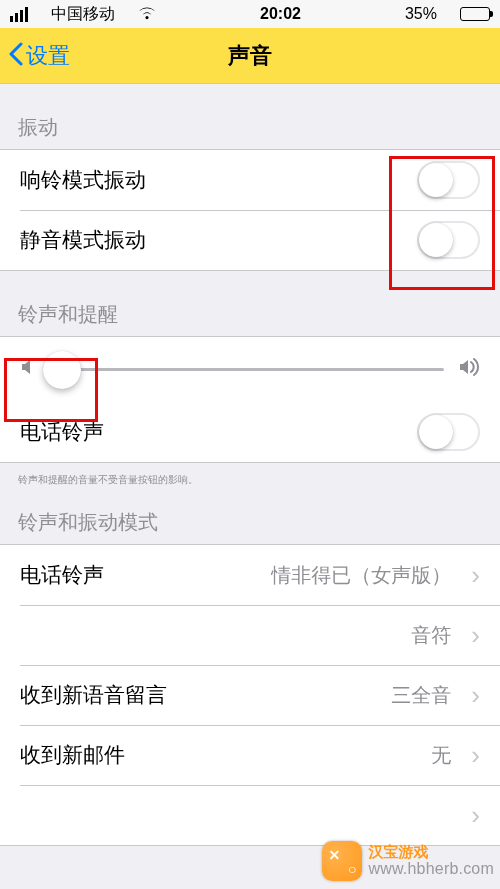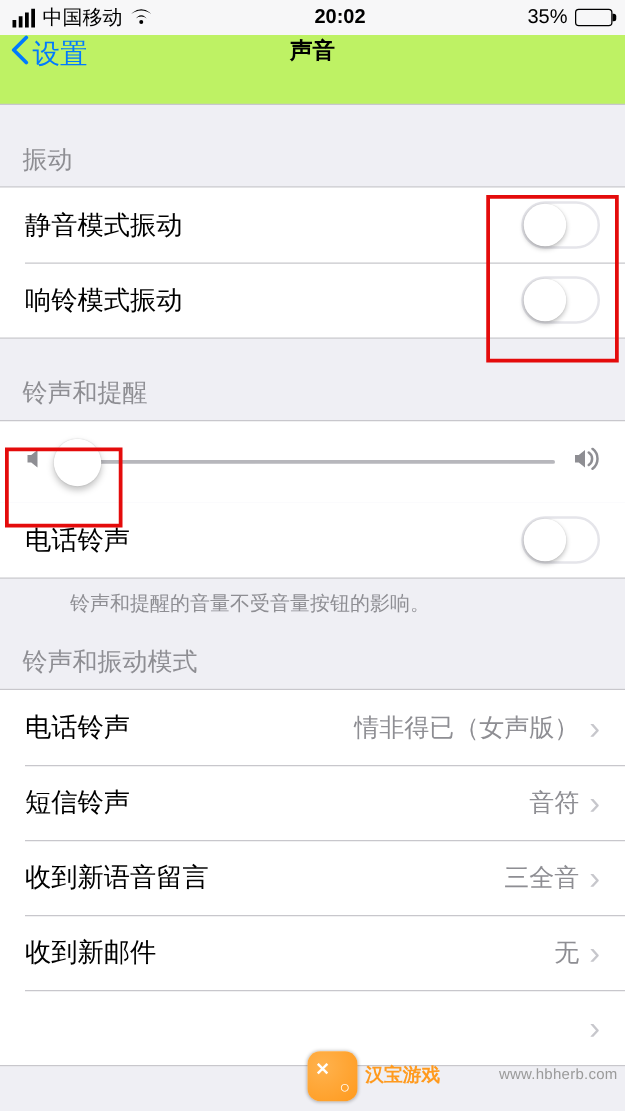--- a/index.html
+++ b/index.html
@@ -17,21 +17,21 @@
   .status-bar {
     height: 28px;
     padding: 0 10px;
     display: flex;
     align-items: center;
     justify-content: space-between;
     background: #f7f7f8;
     font-size: 16px;
     font-weight: 500;
   }
-  .status-left, .status-right { display: flex; align-items: center; gap: 6px; }
+  .status-left, .status-right { display: flex; align-items: center; gap: 23px; }
   .signal-bars { display: flex; align-items: flex-end; gap: 2px; }
   .signal-bars span {
     display: inline-block; width: 3px; background: #000;
   }
   .signal-bars span:nth-child(1){height:6px}
   .signal-bars span:nth-child(2){height:9px}
   .signal-bars span:nth-child(3){height:12px}
   .signal-bars span:nth-child(4){height:15px}
   .wifi-icon { font-size: 18px; line-height: 1; }
   .battery {
@@ -42,49 +42,48 @@
     content:""; position:absolute; right:-4px; top:3px; width:3px; height:6px;
     background:#000; border-radius:0 2px 2px 0;
   }
   .battery .fill {
     height:100%; background:#000; border-radius:1px;
   }
 
   
   .nav-bar {
     height: 56px;
-    background: #bef264;
+    background: #fde047;
     border-bottom: 1px solid #c8c7cc;
     display: flex;
-    align-items: flex-start;
+    align-items: center;
     position: relative;
   }
   .back {
     display: flex; align-items: center; gap: 2px;
     color: #007aff; font-size: 22px; padding-left: 8px;
     cursor: pointer;
   }
   .back .chev { font-size: 30px; line-height: 1; font-weight: 300; }
   .nav-title {
     position: absolute; left: 0; right: 0; text-align: center;
-    font-size: 18px; font-weight: 600; pointer-events: none;
+    font-size: 22px; font-weight: 600; pointer-events: none;
   }
 
   
   .section-header {
     padding: 30px 18px 8px 18px;
     font-size: 20px;
     color: #8e8e93;
   }
   .section-header.tight-top { padding-top: 22px; }
   .section-footer {
     padding: 10px 6px 0 18px;
-    font-size: 16px;
+    font-size: 10px;
     color: #8e8e93;
-    margin-left: 38px;
   }
 
   
   .group {
     background: #fff;
     border-top: 1px solid #c8c7cc;
     border-bottom: 1px solid #c8c7cc;
   }
   .cell {
     min-height: 60px;
@@ -93,21 +92,21 @@
     align-items: center;
     position: relative;
     font-size: 21px;
   }
   .cell + .cell::before {
     content:""; position:absolute; left:20px; right:0; top:0;
     border-top:1px solid #c8c7cc;
   }
   .cell .label { flex: 0 0 auto; }
   .cell .spacer { flex: 1 1 auto; }
-  .cell .value { color:#8e8e93; font-size:20px; margin-right:8px; }
+  .cell .value { color:#8e8e93; font-size:20px; margin-right:20px; }
   .chevron {
     color:#c7c7cc; font-size: 26px; line-height: 1;
   }
 
   
   .toggle {
     width: 63px; height: 38px; border-radius: 19px;
     background: #fff;
     border: 2px solid #e5e5ea;
     position: relative;
@@ -151,23 +150,23 @@
     width:40px; height:40px; border-radius:10px;
     background: radial-gradient(circle at 30% 30%, #ffb24d, #ff9a1e);
     box-shadow: 0 0 3px rgba(0,0,0,0.3);
     position:relative;
   }
   .wm-logo span{
     position:absolute; font-weight:900; color:#fff;
   }
   .wm-logo .x{ left:6px; top:6px; font-size:14px; }
   .wm-logo .o{ right:6px; bottom:4px; font-size:14px; }
-  .wm-text { display:flex; flex-direction:row; line-height:1.1; }
+  .wm-text { display:flex; flex-direction:column; line-height:1.1; }
   .wm-text .t1 { font-size:15px; font-weight:700; color:#ff9a1e; }
-  .wm-text .t2 { font-size:12px; color:#9a9a9a; letter-spacing:0.2px;margin-left:47px; }
+  .wm-text .t2 { font-size:16px; color:#9a9a9a; letter-spacing:0.2px; }
 </style>
 </head>
 <body>
 
 <div class="status-bar">
   <div class="status-left">
     <span class="signal-bars">
       <span></span>
         <span></span>
         <span></span>
@@ -197,28 +196,28 @@
         </svg>
     </span>
     <span>设置</span>
   </div>
   <div class="nav-title">声音</div>
 </div>
 
 <div class="section-header">振动</div>
 <div class="group">
   <div class="cell">
-    <span class="label">静音模式振动</span>
+    <span class="label">响铃模式振动</span>
     <span class="spacer"></span>
     <span class="toggle" role="switch" aria-checked="false">
         <span class="knob"></span>
       </span>
   </div>
   <div class="cell">
-    <span class="label">响铃模式振动</span>
+    <span class="label">静音模式振动</span>
     <span class="spacer"></span>
     <span class="toggle" role="switch" aria-checked="false">
         <span class="knob"></span>
       </span>
   </div>
 </div>
 
 <div class="section-header">铃声和提醒</div>
 <div class="slider-cell">
   <span class="vol-icon">
@@ -249,21 +248,20 @@
 
 <div class="section-header tight-top">铃声和振动模式</div>
 <div class="group">
   <div class="cell">
     <span class="label">电话铃声</span>
     <span class="spacer"></span>
     <span class="value">情非得已（女声版）</span>
     <span class="chevron">›</span>
   </div>
   <div class="cell">
-    <span class="label">短信铃声</span>
     <span class="spacer"></span>
     <span class="value">音符</span>
     <span class="chevron">›</span>
   </div>
   <div class="cell">
     <span class="label">收到新语音留言</span>
     <span class="spacer"></span>
     <span class="value">三全音</span>
     <span class="chevron">›</span>
   </div>

